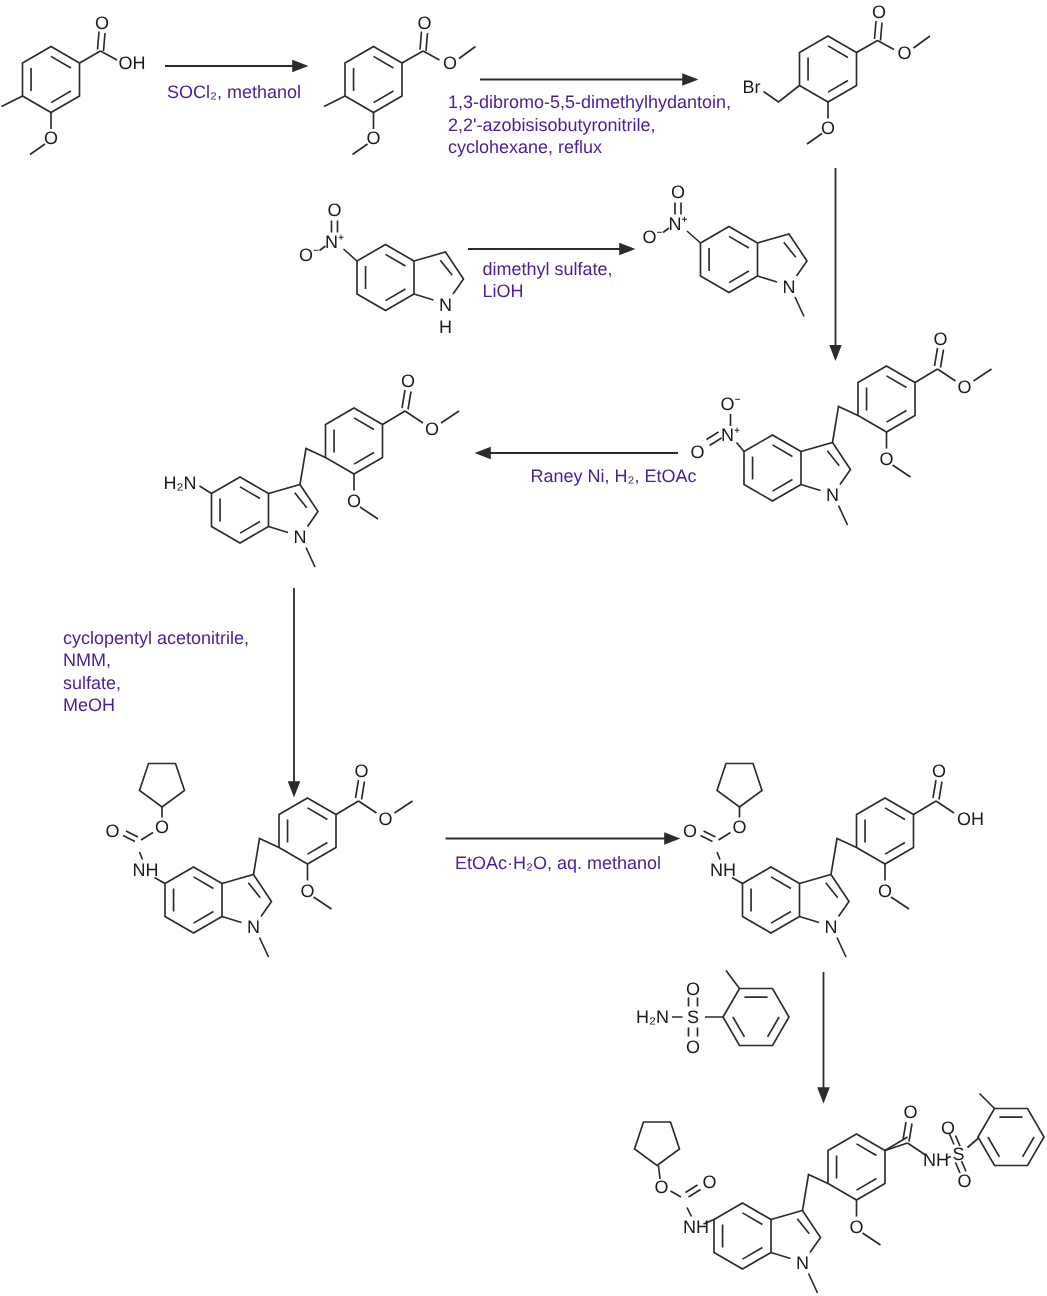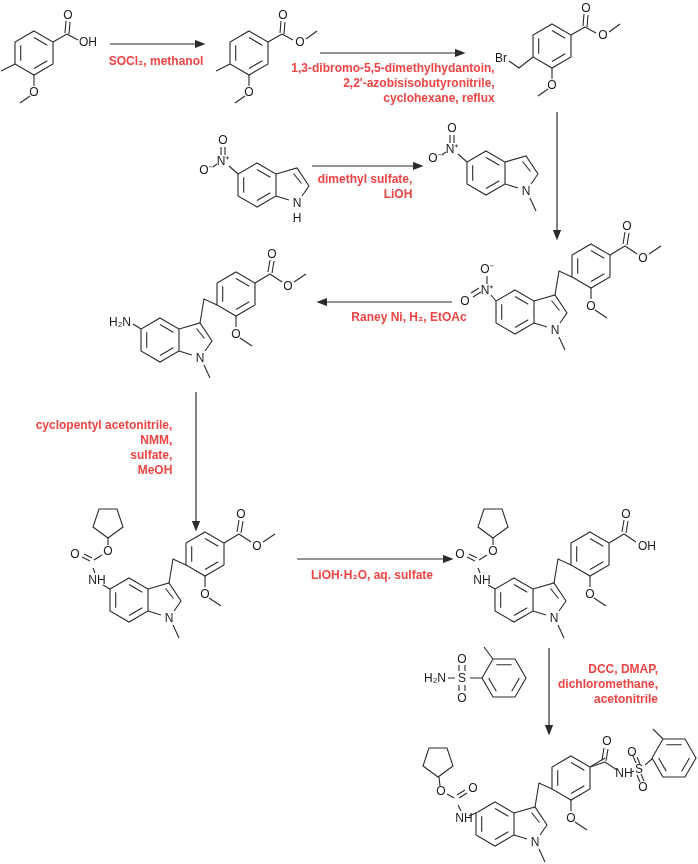--- a/index.html
+++ b/index.html
@@ -2,22 +2,22 @@
 <html><head>
 <meta charset="utf-8">
 <style>
   html,body{margin:0;padding:0;background:#ffffff;}
   .canvas{
     position:relative;width:698px;height:864px;background:#ffffff;
     font-family:"Liberation Sans", sans-serif;overflow:hidden;
   }
   svg.scheme{position:absolute;left:0;top:0;}
   .rl{
-    position:absolute;transform:translateX(-50%);text-align:right;
-    font-size:12px;line-height:15px;color:#ef4444;white-space:nowrap;font-weight:bold;
+    position:absolute;transform:translateX(-50%);text-align:left;
+    font-size:12px;line-height:15px;color:#4c1d95;white-space:nowrap;
   }
   text.al{
     font-family:"Liberation Sans", sans-serif;
     font-size:12px;fill:#1a1a1a;
   }
 </style>
 </head>
 <body>
 
 <div class="canvas">
@@ -209,21 +209,16 @@
 <div class="rl" style="left:387px;top:310px;padding-left:44px;">
   <div>Raney Ni, H₂, EtOAc</div>
 </div>
 <div class="rl" style="left:104px;top:418px;">
   <div>cyclopentyl acetonitrile,</div>
   <div>NMM,</div>
   <div>sulfate,</div>
   <div>MeOH</div>
 </div>
 <div class="rl" style="left:372px;top:568px;">
-  <div>LiOH·H₂O, aq. sulfate</div>
-</div>
-<div class="rl" style="left:608px;top:662px;">
-  <div>DCC, DMAP,</div>
-  <div>dichloromethane,</div>
-  <div>acetonitrile</div>
+  <div>EtOAc·H₂O, aq. methanol</div>
 </div>
 
 </div>
 
 </body></html>

